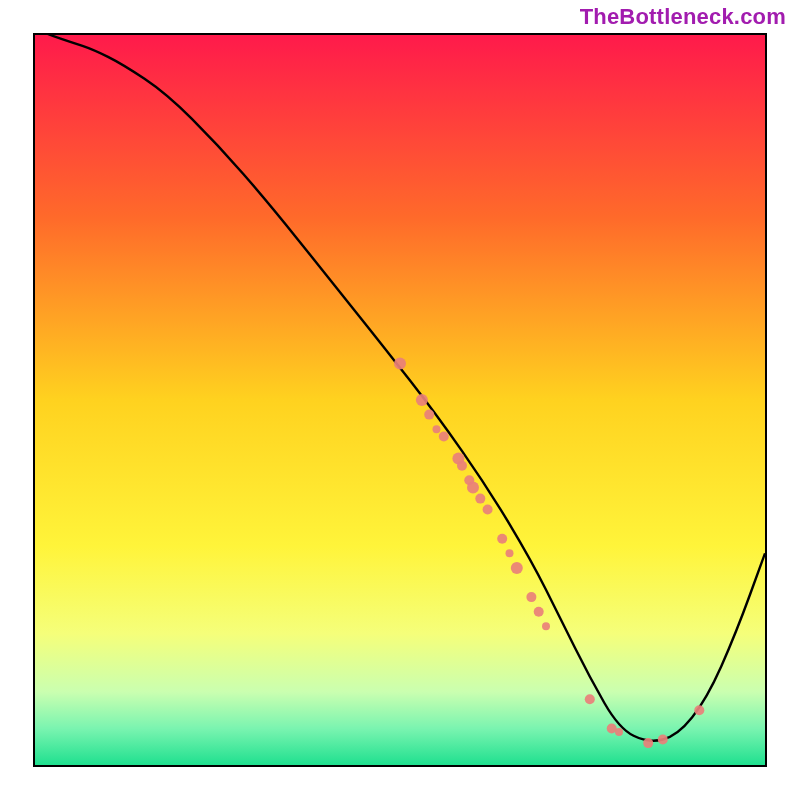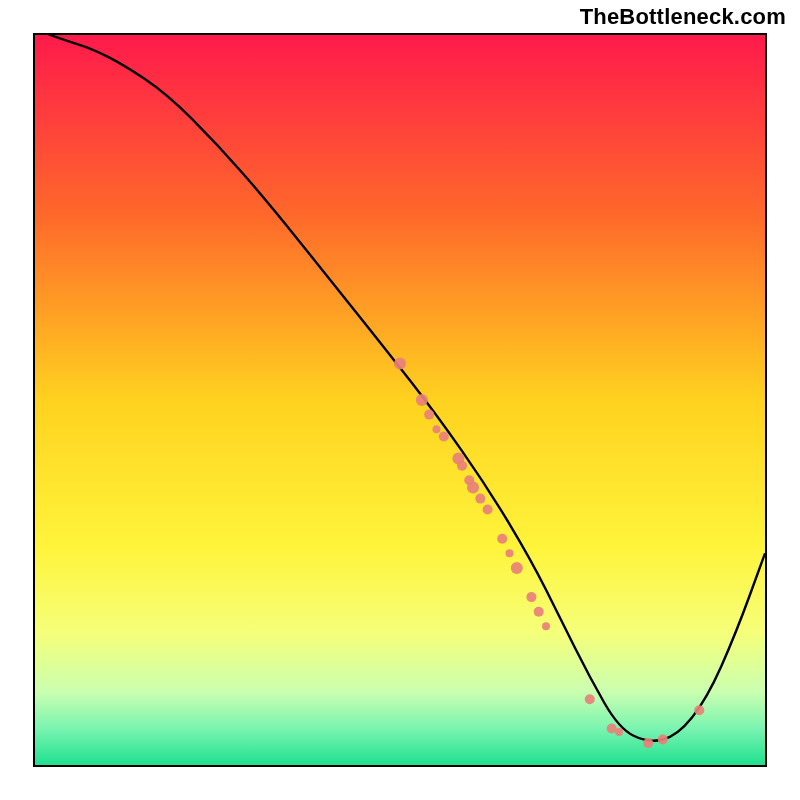--- a/index.html
+++ b/index.html
@@ -15,21 +15,21 @@
     position: relative;
     width: 800px;
     height: 800px;
   }
   .attrib {
     position: absolute;
     top: 4px;
     right: 14px;
     font-size: 22px;
     font-weight: 600;
-    color: #000000;
+    color: #a21caf;
     letter-spacing: 0.2px;
     z-index: 10;
   }
   .plot-frame {
     position: absolute;
     left: 33px;
     top: 33px;
     width: 734px;
     height: 734px;
     border: 2px solid #000;

